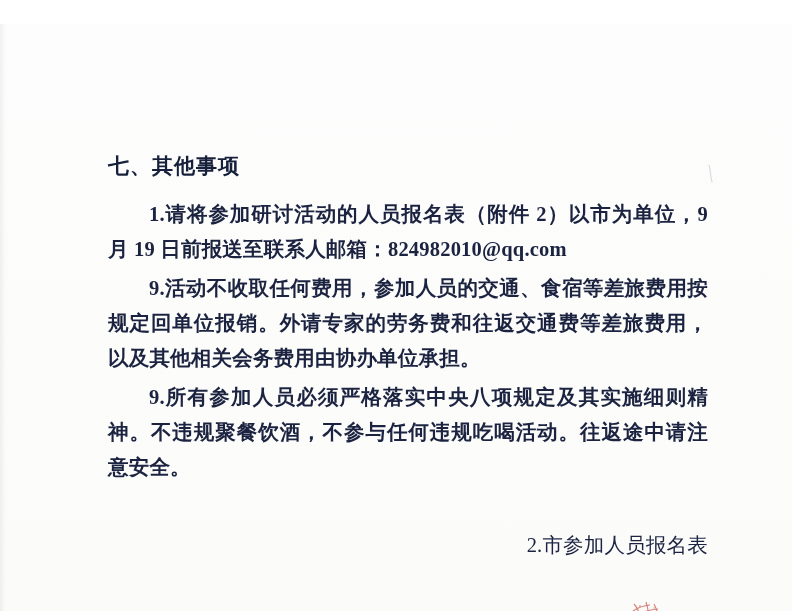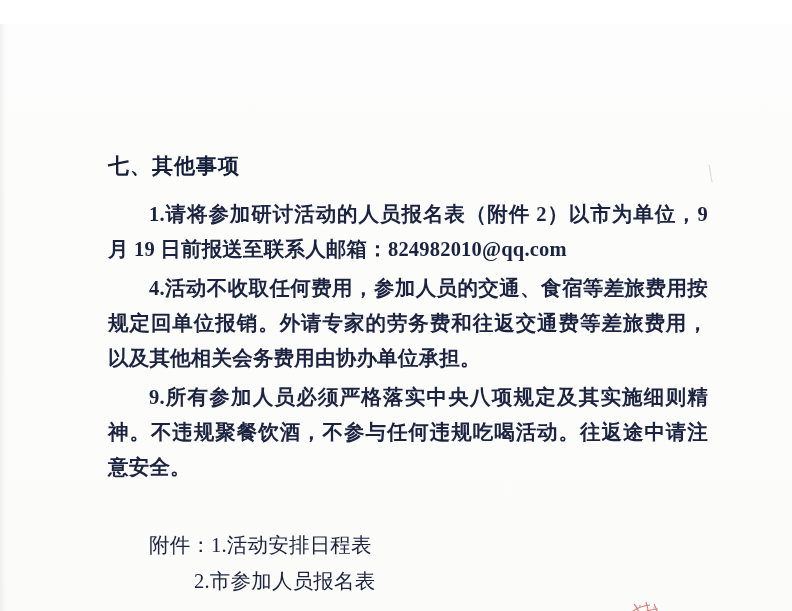--- a/index.html
+++ b/index.html
@@ -63,20 +63,21 @@
     font-size: 20.5px;
     line-height: 36px;
     color: #1b2340;
     letter-spacing: 0.2px;
   }
   .attach-line {
     text-indent: 2em;
   }
   .attach-line.second {
     text-indent: 4.2em;
+    text-align: right;
   }
   
   .stamp {
     position: absolute;
     left: 620px;
     top: 568px;
     width: 52px;
     height: 36px;
     opacity: 0.85;
   }
@@ -113,26 +114,25 @@
       <path d="M3 1 C5 6, 4 12, 6 18" stroke="#9aa0a6" stroke-width="1.2" fill="none" stroke-linecap="round"></path>
     </svg>
   </div>
 
   <div class="doc">
 
     <h1 class="heading">七、其他事项</h1>
 
     <p class="para tight">1.请将参加研讨活动的人员报名表（附件 2）以市为单位，9月 19 日前报送至联系人邮箱：824982010@qq.com</p>
 
-    <p class="para tight">4.活动不收取任何费用，参加人员的交通、食宿等差旅费用按规定回单位报销。外请专家的劳务费和往返交通费等差旅费用，以及其他相关会务费用由协办单位承担。</p>
+    <p class="para tight">9.活动不收取任何费用，参加人员的交通、食宿等差旅费用按规定回单位报销。外请专家的劳务费和往返交通费等差旅费用，以及其他相关会务费用由协办单位承担。</p>
 
     <p class="para tight">9.所有参加人员必须严格落实中央八项规定及其实施细则精神。不违规聚餐饮酒，不参与任何违规吃喝活动。往返途中请注意安全。</p>
 
     <div class="attach-block">
-      <div class="attach-line">附件：1.活动安排日程表</div>
       <div class="attach-line second">2.市参加人员报名表</div>
     </div>
 
   </div>
 
   <div class="stamp">
     <svg width="52" height="36" viewBox="0 0 52 36">
       <g fill="none" stroke="#c0392b" stroke-width="1.1" opacity="0.75">
         <path d="M6 26 C12 18, 20 14, 30 13"></path>
         <path d="M9 30 C16 22, 26 18, 38 17"></path>

